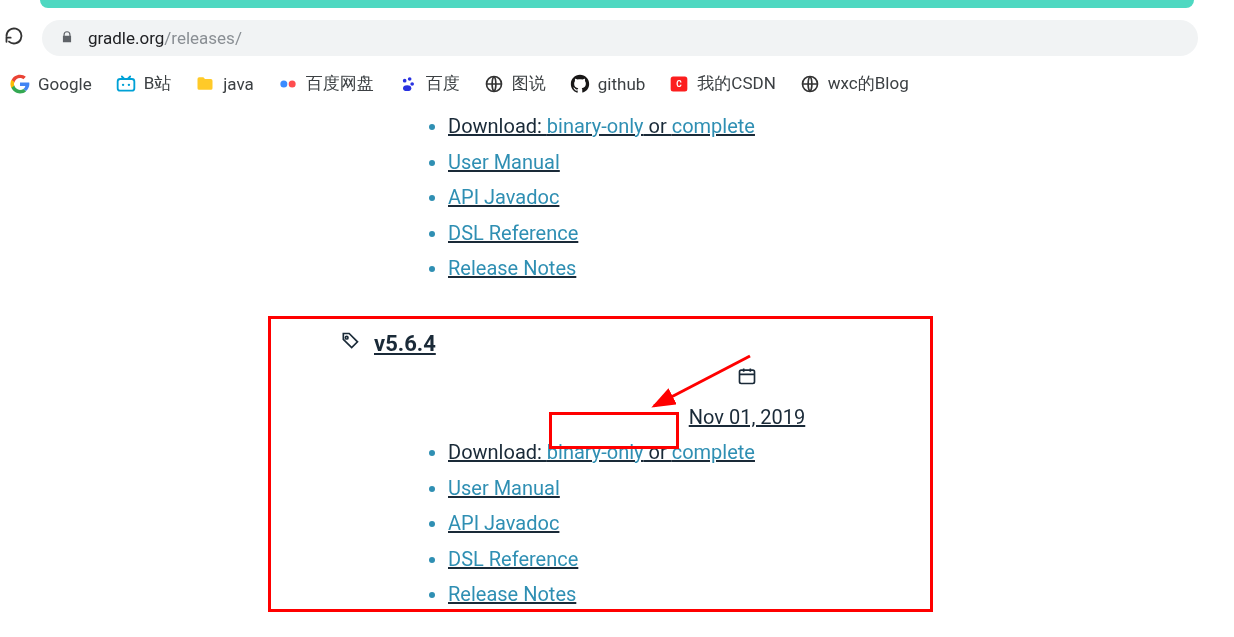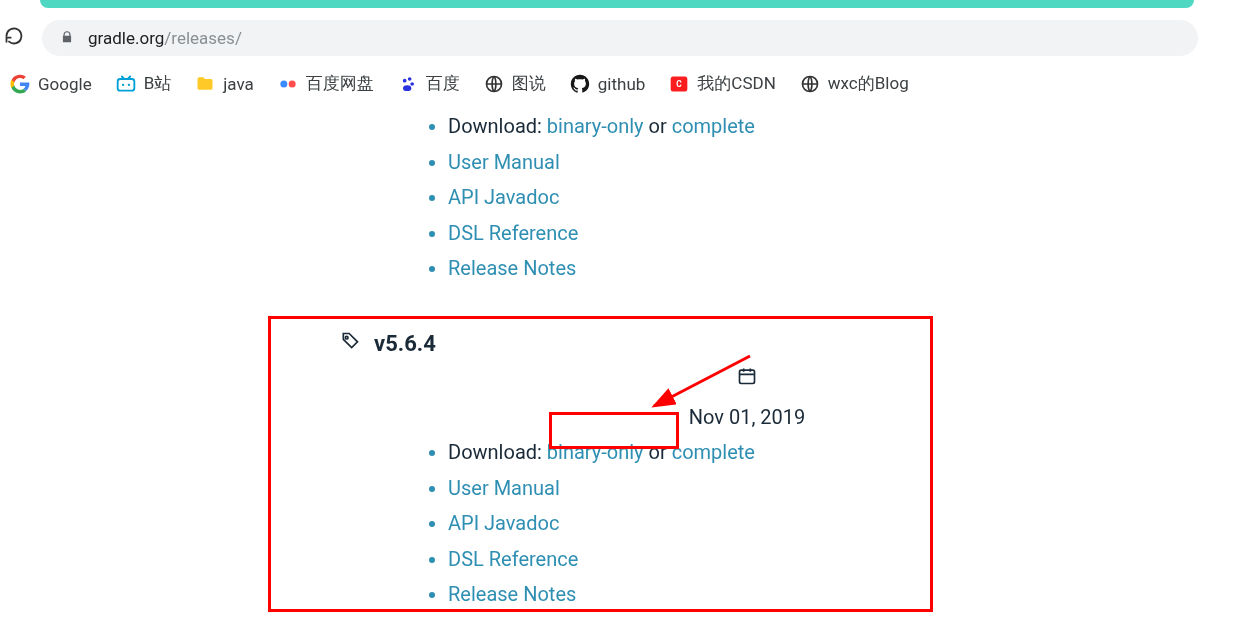--- a/index.html
+++ b/index.html
@@ -56,21 +56,21 @@
     white-space: nowrap;
   }
   .bm-ico { width: 20px; height: 20px; display: flex; align-items: center; justify-content: center; }
   .content {
     position: relative;
     padding-left: 420px;
     padding-top: 0;
     font-size: 20px;
     color: #1a2a38;
   }
-  .release-block { margin-bottom: 30px; }
+  .release-block { margin-bottom: 30px; text-decoration: underline; }
   .links-list {
     list-style: disc;
     padding-left: 28px;
     line-height: 1.78;
   }
   .links-list li::marker { color: #2f8fb3; }
   .dl-label { color: #1a2a38; }
   .lnk { color: #2f8fb3; cursor: pointer; }
   .sep { color: #1a2a38; }
   .ver-head {

